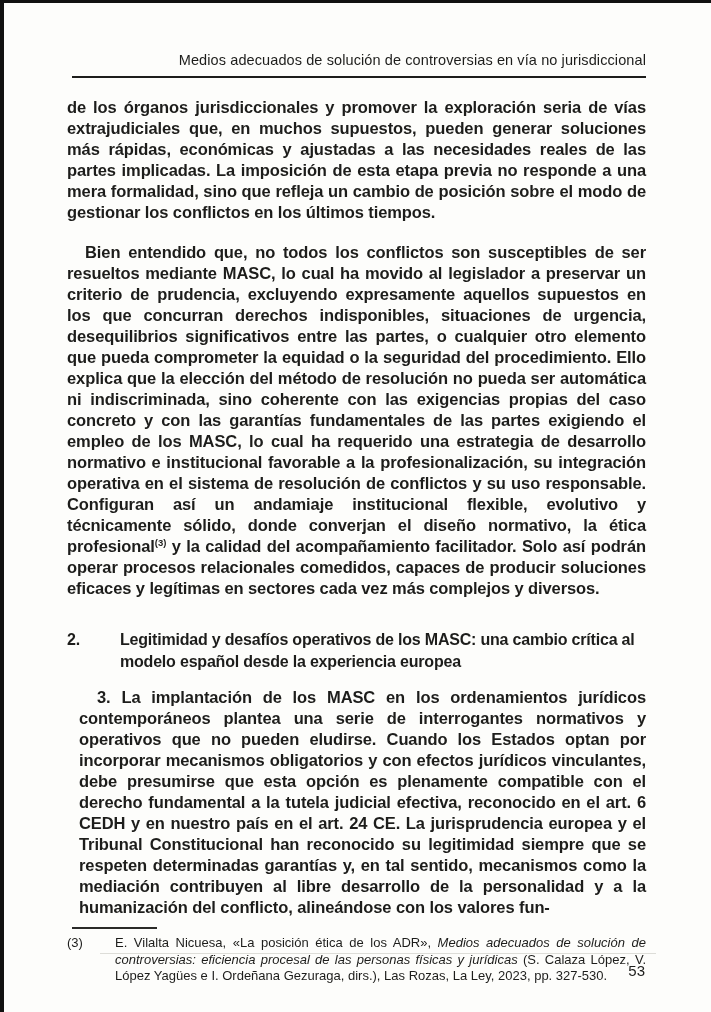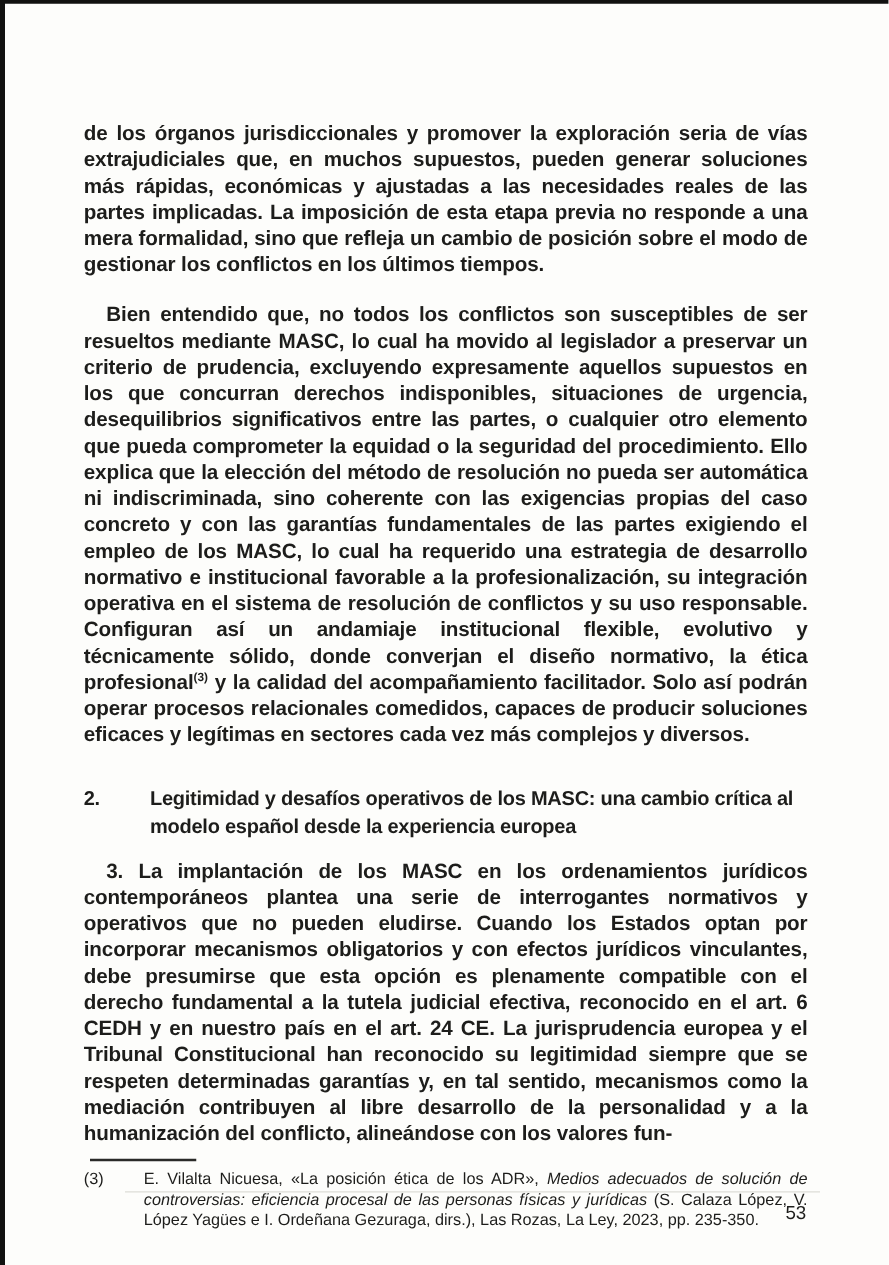--- a/index.html
+++ b/index.html
@@ -80,21 +80,21 @@
     font-size: 16px;
     line-height: 21.5px;
     letter-spacing: -0.2px;
   }
   .heading-number {
     flex: 0 0 53px;
   }
   .heading-text {
     flex: 1 1 auto;
   }
-  .heading-gap { margin-top: 15px; }
+  .heading-gap { margin-top: 15px; margin-left: 12px; }
   
   .footnote-block { margin-top: 9px; }
   .footnote-rule {
     width: 85px;
     height: 0;
     border-top: 2px solid #2a2a28;
     margin-left: 5px;
     margin-bottom: 6px;
   }
   .footnote {
@@ -117,37 +117,40 @@
     line-height: 22px;
   }
 </style>
 </head>
 <body>
 
 <div class="page">
   <div class="edge-top"></div>
   <div class="edge-left"></div>
 
+  <header class="running-header">
+    <span>Medios adecuados de solución de controversias en vía no jurisdiccional</span>
+  </header>
 
   <main class="content">
     <p class="body-par">de los órganos jurisdiccionales y promover la exploración seria de vías extrajudiciales que, en muchos supuestos, pueden generar soluciones más rápidas, económicas y ajustadas a las necesidades reales de las partes implicadas. La imposición de esta etapa previa no responde a una mera formalidad, sino que refleja un cambio de posición sobre el modo de gestionar los conflictos en los últimos tiempos.</p>
 
     <p class="body-par par-gap indent"><span>Bien entendido que, no todos los conflictos son susceptibles de ser resueltos mediante MASC, lo cual ha movido al legislador a preservar un criterio de prudencia, excluyendo expresamente aquellos supuestos en los que concurran derechos indisponibles, situaciones de urgencia, desequilibrios significativos entre las partes, o cualquier otro elemento que pueda comprometer la equidad o la seguridad del procedimiento. Ello explica que la elección del método de resolución no pueda ser automática ni indiscriminada, sino coherente con las exigencias propias del caso concreto y con las garantías fundamentales de las partes exigiendo el empleo de los MASC, lo cual ha requerido una estrategia de desarrollo normativo e institucional favorable a la profesionalización, su integración operativa en el sistema de resolución de conflictos y su uso responsable. Configuran así un andamiaje institucional flexible, evolutivo y técnicamente sólido, donde converjan el diseño normativo, la ética profesional</span><sup class="note-ref">(3)</sup><span> y la calidad del acompañamiento facilitador. Solo así podrán operar procesos relacionales comedidos, capaces de producir soluciones eficaces y legítimas en sectores cada vez más complejos y diversos.</span></p>
 
     <div class="section-heading">
       <span class="heading-number">2.</span>
       <span class="heading-text">Legitimidad y desafíos operativos de los MASC: una cambio crítica al modelo español desde la experiencia europea</span>
     </div>
 
     <p class="body-par heading-gap indent">3. La implantación de los MASC en los ordenamientos jurídicos contemporáneos plantea una serie de interrogantes normativos y operativos que no pueden eludirse. Cuando los Estados optan por incorporar mecanismos obligatorios y con efectos jurídicos vinculantes, debe presumirse que esta opción es plenamente compatible con el derecho fundamental a la tutela judicial efectiva, reconocido en el art. 6 CEDH y en nuestro país en el art. 24 CE. La jurisprudencia europea y el Tribunal Constitucional han reconocido su legitimidad siempre que se respeten determinadas garantías y, en tal sentido, mecanismos como la mediación contribuyen al libre desarrollo de la personalidad y a la humanización del conflicto, alineándose con los valores fun-</p>
 
     <div class="footnote-block">
       <div class="footnote-rule"></div>
       <div class="footnote">
         <span class="footnote-marker">(3)</span>
-        <span class="footnote-text"><span>E. Vilalta Nicuesa, «La posición ética de los ADR», </span><i>Medios adecuados de solución de controversias: eficiencia procesal de las personas físicas y jurídicas</i><span> (S. Calaza López, V. López Yagües e I. Ordeñana Gezuraga, dirs.), Las Rozas, La Ley, 2023, pp. 235-350.</span></span>
+        <span class="footnote-text"><span>E. Vilalta Nicuesa, «La posición ética de los ADR», </span><i>Medios adecuados de solución de controversias: eficiencia procesal de las personas físicas y jurídicas</i><span> (S. Calaza López, V. López Yagües e I. Ordeñana Gezuraga, dirs.), Las Rozas, La Ley, 2023, pp. 327-530.</span></span>
       </div>
     </div>
   </main>
 
   <div class="page-number">53</div>
   <div class="bottom-scan-line"></div>
 </div>
 
 </body></html>

